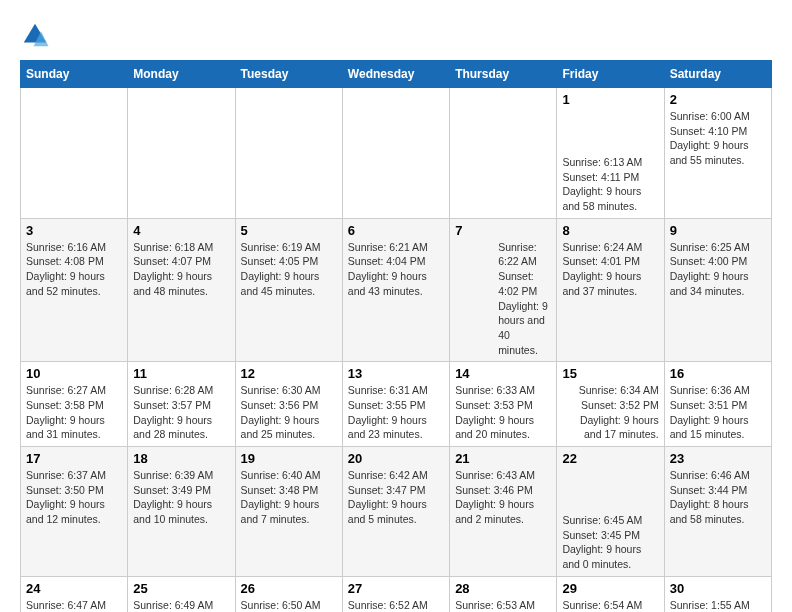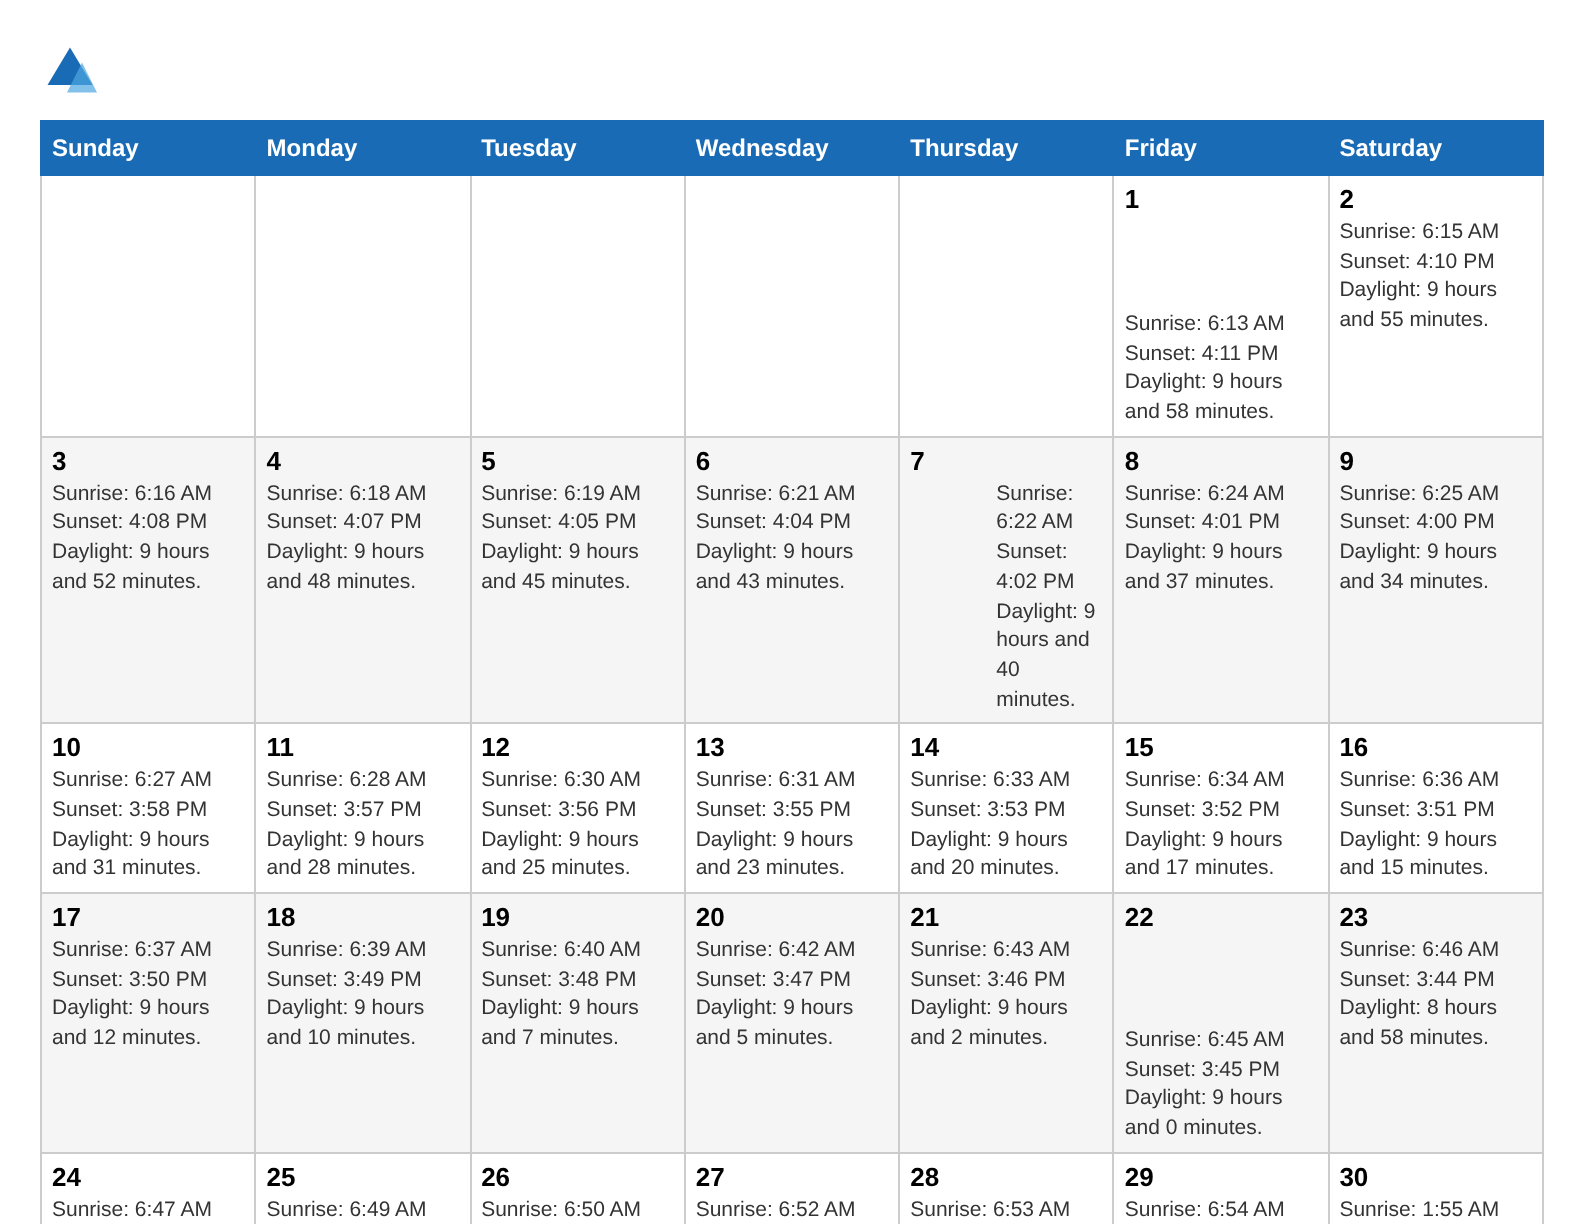--- a/index.html
+++ b/index.html
@@ -131,21 +131,21 @@
         <td class="empty"></td>
         <td class="empty"></td>
         <td>
           <span class="day-num">1</span>
           <div class="day-info" style="white-space: pre-line; margin-top: 48px;">Sunrise: 6:13 AM
 Sunset: 4:11 PM
 Daylight: 9 hours and 58 minutes.</div>
         </td>
         <td>
           <span class="day-num">2</span>
-          <div class="day-info" style="white-space: pre-line;">Sunrise: 6:15 AM
+          <div class="day-info" style="white-space: pre-line;">Sunrise: 6:00 AM
 Sunset: 4:10 PM
 Daylight: 9 hours and 55 minutes.</div>
         </td>
       </tr>
       <tr>
         <td>
           <span class="day-num">3</span>
           <div class="day-info" style="white-space: pre-line;">Sunrise: 6:16 AM
 Sunset: 4:08 PM
 Daylight: 9 hours and 52 minutes.</div>
@@ -213,21 +213,21 @@
 Daylight: 9 hours and 23 minutes.</div>
         </td>
         <td>
           <span class="day-num">14</span>
           <div class="day-info" style="white-space: pre-line;">Sunrise: 6:33 AM
 Sunset: 3:53 PM
 Daylight: 9 hours and 20 minutes.</div>
         </td>
         <td>
           <span class="day-num">15</span>
-          <div class="day-info" style="white-space: pre-line;">Sunrise: 6:34 AM
+          <div class="day-info" style="white-space: pre-line; text-align: right;">Sunrise: 6:34 AM
 Sunset: 3:52 PM
 Daylight: 9 hours and 17 minutes.</div>
         </td>
         <td>
           <span class="day-num">16</span>
           <div class="day-info" style="white-space: pre-line;">Sunrise: 6:36 AM
 Sunset: 3:51 PM
 Daylight: 9 hours and 15 minutes.</div>
         </td>
       </tr>

